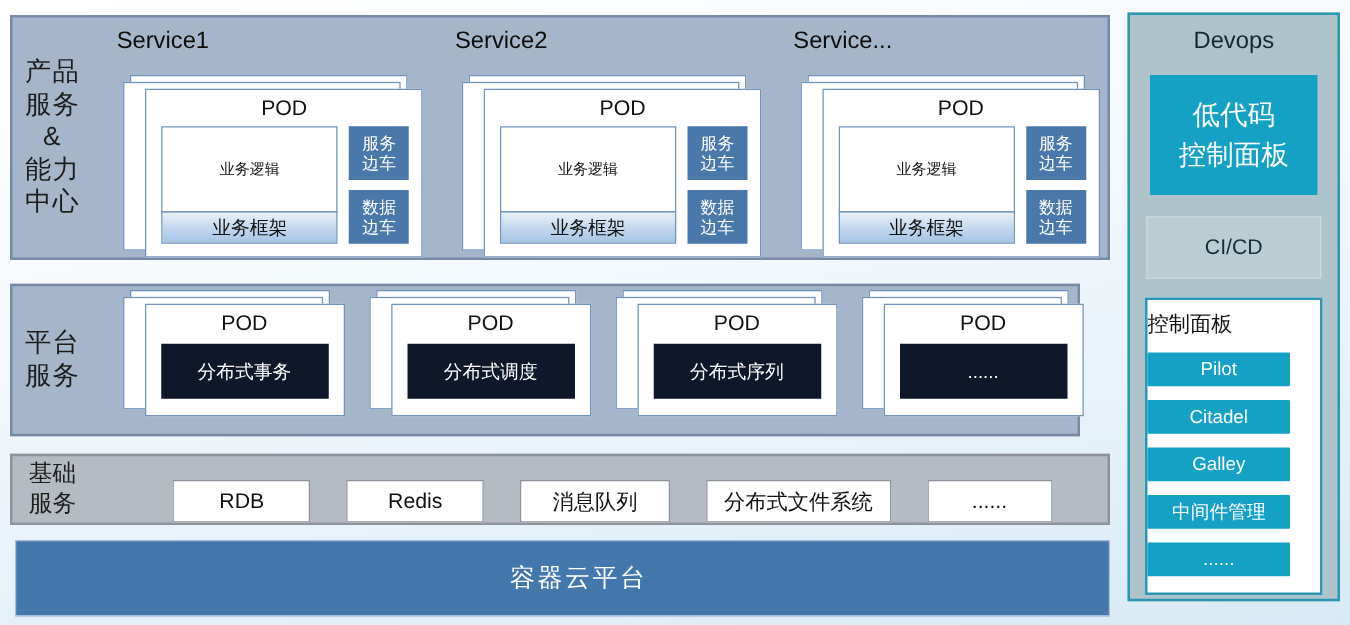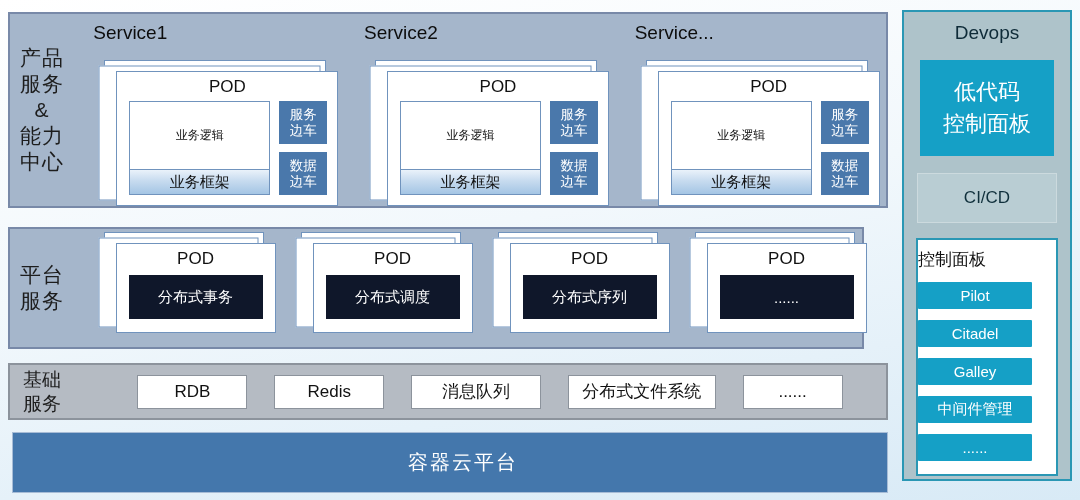--- a/index.html
+++ b/index.html
@@ -70,21 +70,21 @@
   .plat-inner {
     margin: 2px 12px 12px 12px; height: 44px;
     background: #0f172a; color: #ffffff; font-size: 15px;
     display: flex; align-items: center; justify-content: center;
   }
 
   
   .sec-basic { left: 8px; top: 363px; width: 880px; height: 57px;
     background: #b5bbc3; border: 2px solid #8c939c; }
   .sec-basic .side-label { font-size: 19px; letter-spacing: 0; }
-  .basic-row { flex: 1; display: flex; justify-content: space-around; align-items: center;
+  .basic-row { flex: 1; display: flex; justify-content: space-around; align-items: flex-end;
     padding: 0 30px 0 50px; }
   .basic-box {
     height: 34px; background: #ffffff; border: 1px solid #8c939c;
     display: flex; align-items: center; justify-content: center;
     font-size: 17px; color: #111;
   }
 
   
   .container-bar {
     position: absolute; left: 12px; top: 432px; width: 876px; height: 61px;
@@ -256,21 +256,21 @@
   </section>
 
   <section class="panel sec-basic">
     <div class="side-label">
       <span>基础</span>
       <span>服务</span>
     </div>
     <div class="basic-row">
       <div class="basic-box" style="width:110px">RDB</div>
       <div class="basic-box" style="width:110px">Redis</div>
-      <div class="basic-box" style="width:130px">消息队列</div>
+      <div class="basic-box" style="width:120px">消息队列</div>
       <div class="basic-box" style="width:148px">分布式文件系统</div>
       <div class="basic-box" style="width:100px">......</div>
     </div>
   </section>
 
   <div class="container-bar">容器云平台</div>
 
   <aside class="devops">
     <div class="devops-title">Devops</div>
     <div class="lowcode-box">

